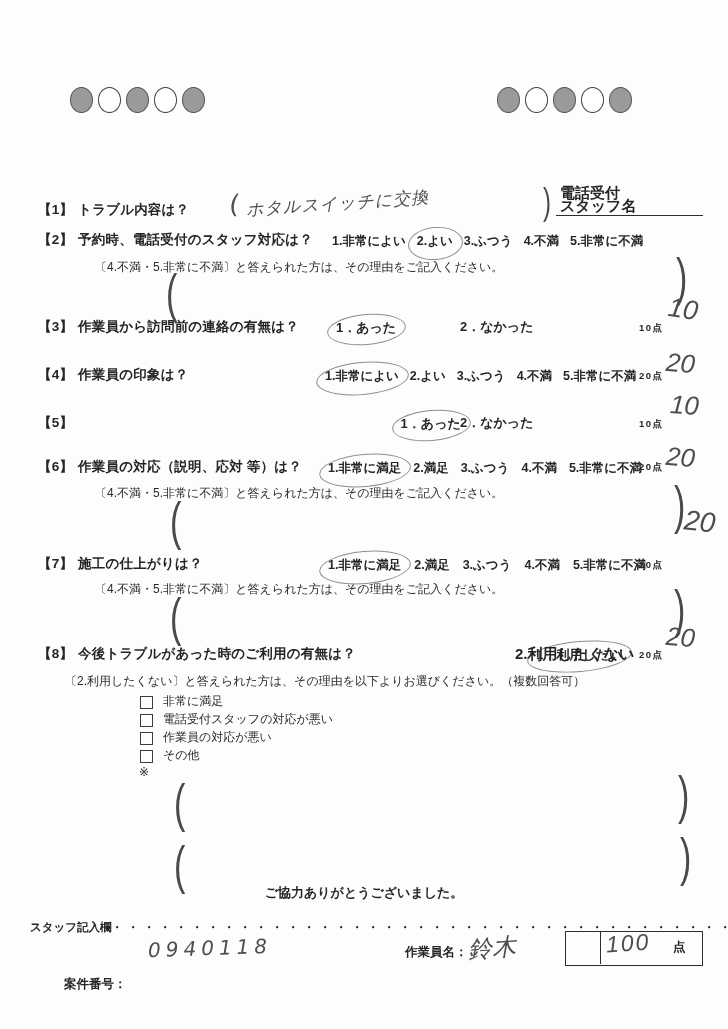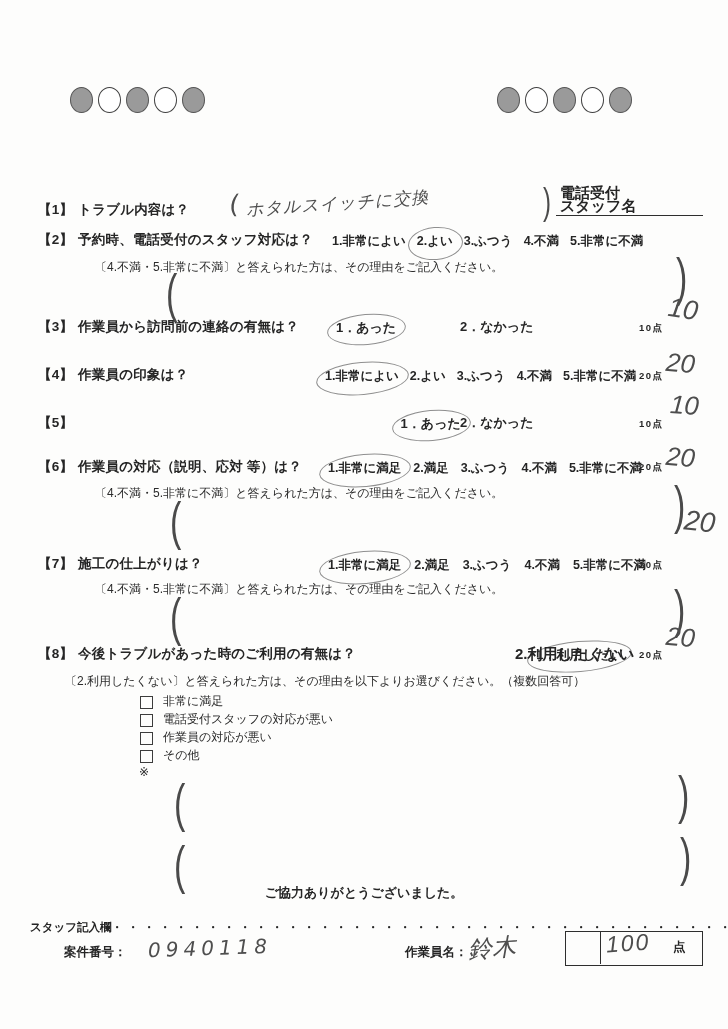--- a/index.html
+++ b/index.html
@@ -176,21 +176,21 @@
   
   <div class="abs paren" style="left:174px; top:838px;">(</div>
   <div class="abs paren" style="left:680px; top:830px;">)</div>
 
   
   <div class="abs" style="left:0; top:884px; width:728px; text-align:center; font-size:13px; font-weight:600;">ご協力ありがとうございました。</div>
   <div class="abs" style="left:30px; top:920px; font-size:11.5px; font-weight:600;">
     <span>スタッフ記入欄</span><span class="dots">・・・・・・・・・・・・・・・・・・・・・・・・・・・・・・・・・・・・・・・・</span>
   </div>
 
-  <div class="abs" style="left:64px; top:944px; font-size:12.5px; font-weight:600;">案件番号：</div>
+  <div class="abs" style="left:64px; top:976px; font-size:12.5px; font-weight:600;">案件番号：</div>
   <div class="abs hand" style="left:148px; top:936px; font-size:20px; letter-spacing:5px; transform:rotate(-2deg);">0940118</div>
   <div class="abs" style="left:405px; top:944px; font-size:12.5px; font-weight:600;">作業員名：</div>
   <div class="abs hand" style="left:468px; top:932px; font-size:24px; transform:rotate(-4deg);">鈴木</div>
 
   <div class="abs scorebox" style="left:565px; top:931px; width:136px; height:33px;"></div>
   <div class="abs vdiv" style="left:600px; top:931px; height:33px;"></div>
   <div class="abs hand-num" style="left:606px; top:930px; font-size:23px; transform:rotate(-4deg); letter-spacing:2px;">100</div>
   <div class="abs" style="left:673px; top:939px; font-size:12.5px; font-weight:600;">点</div>
 
 </div>

